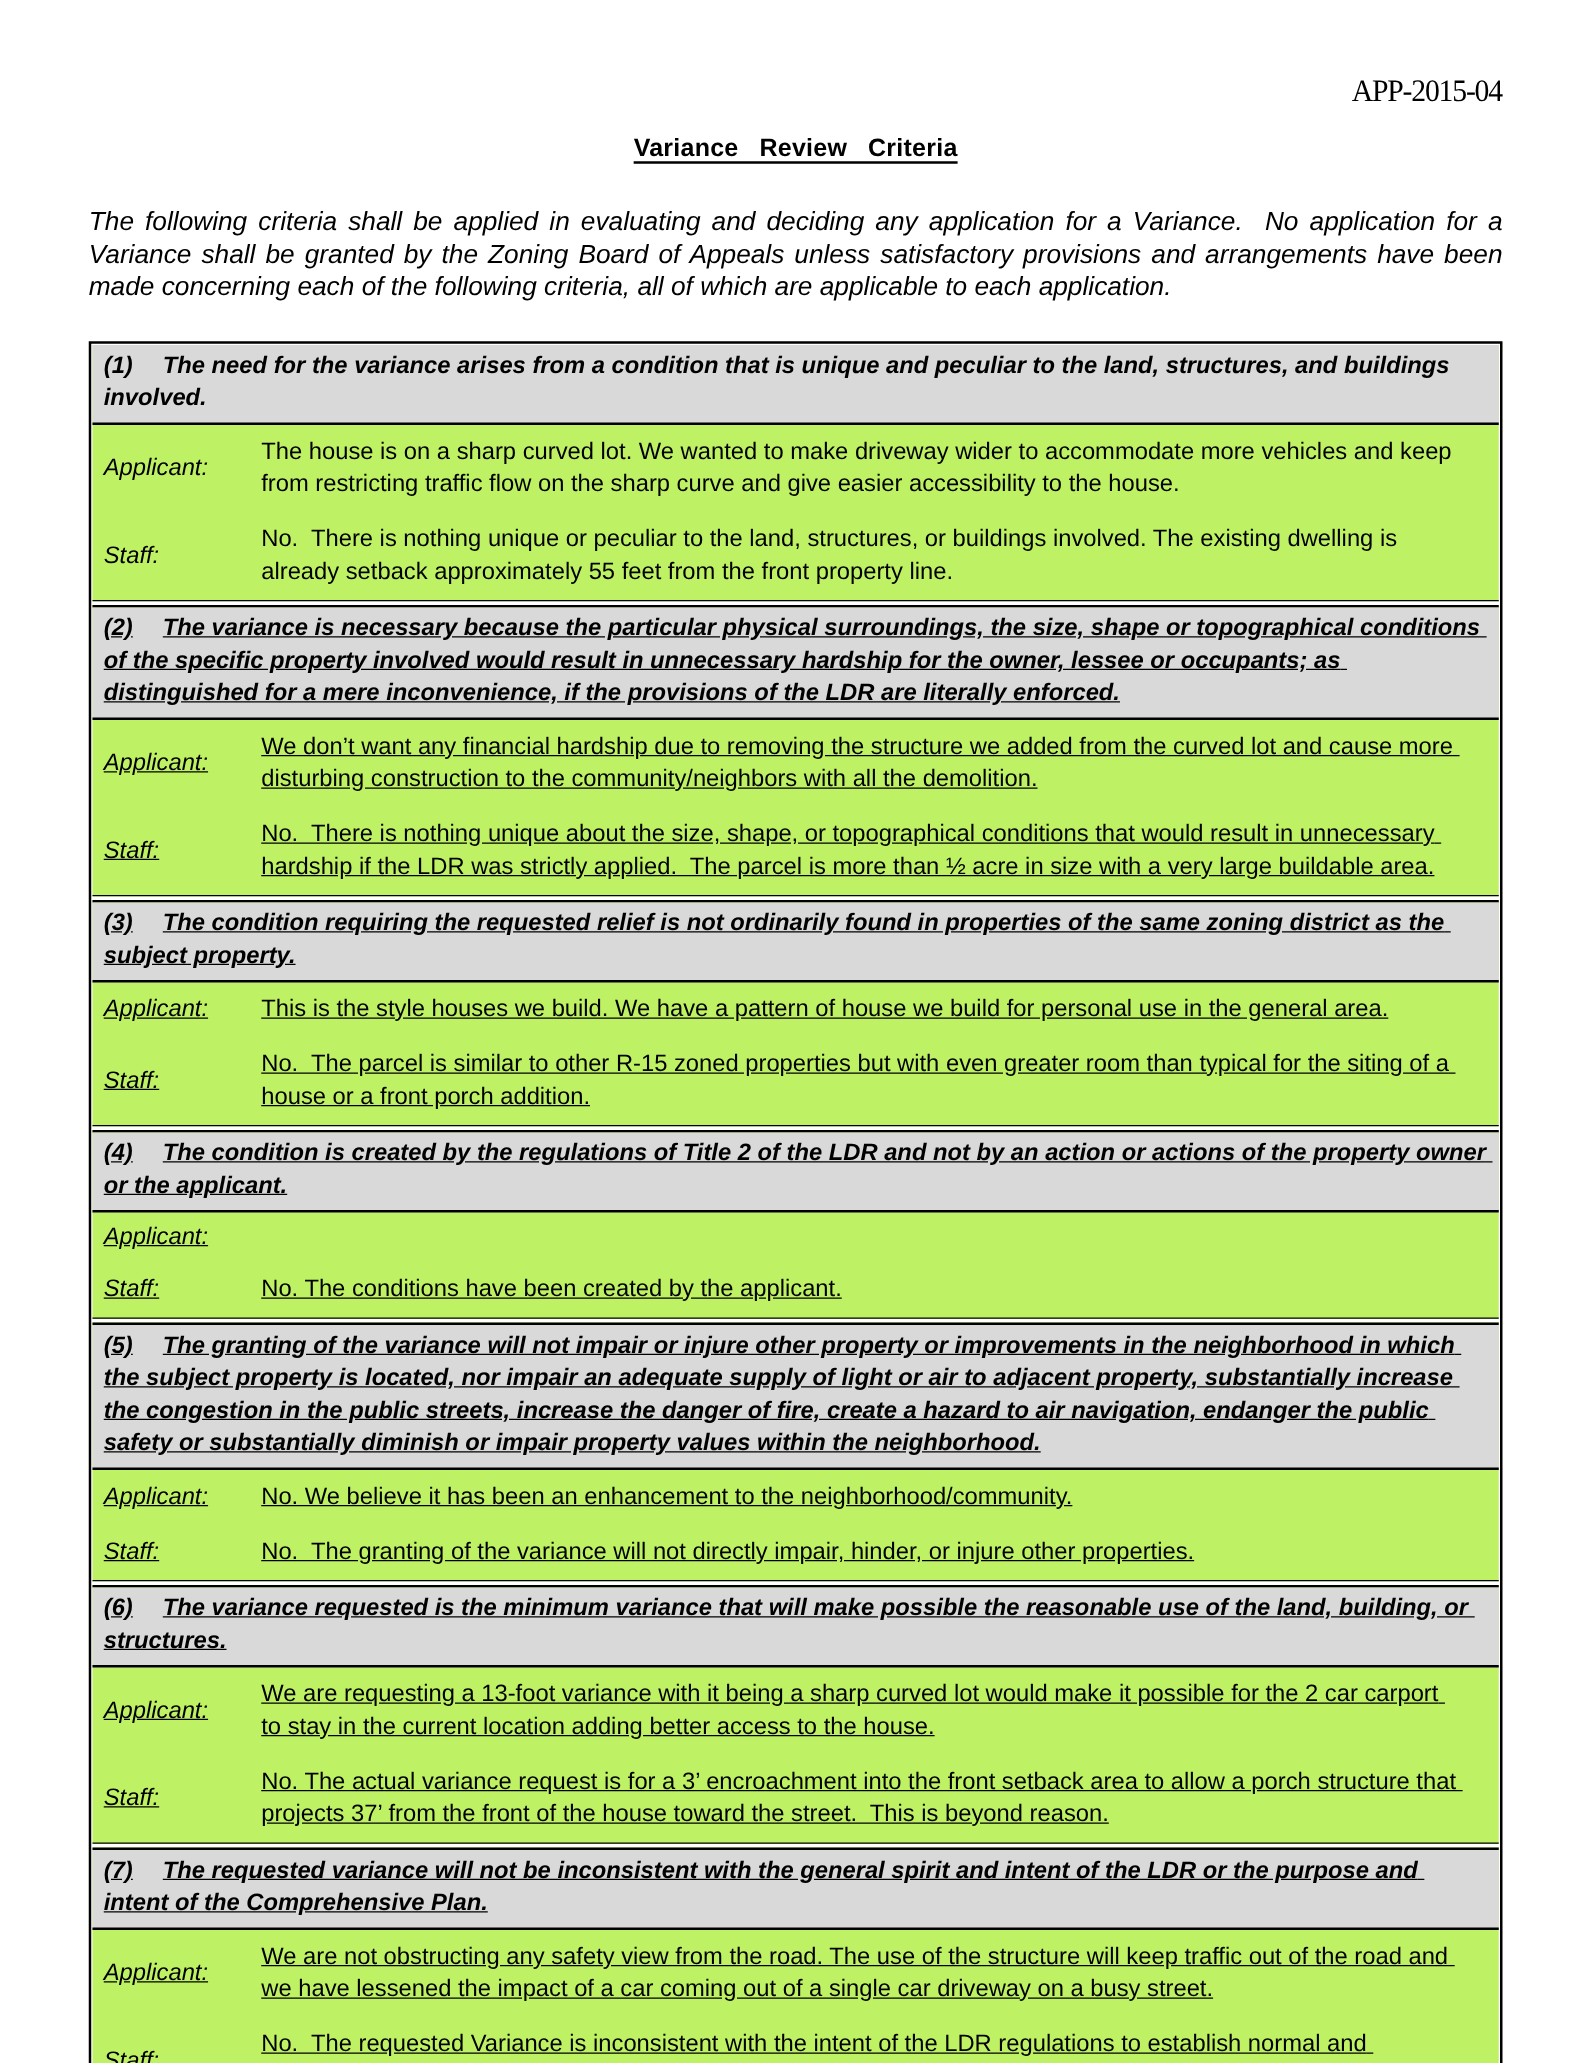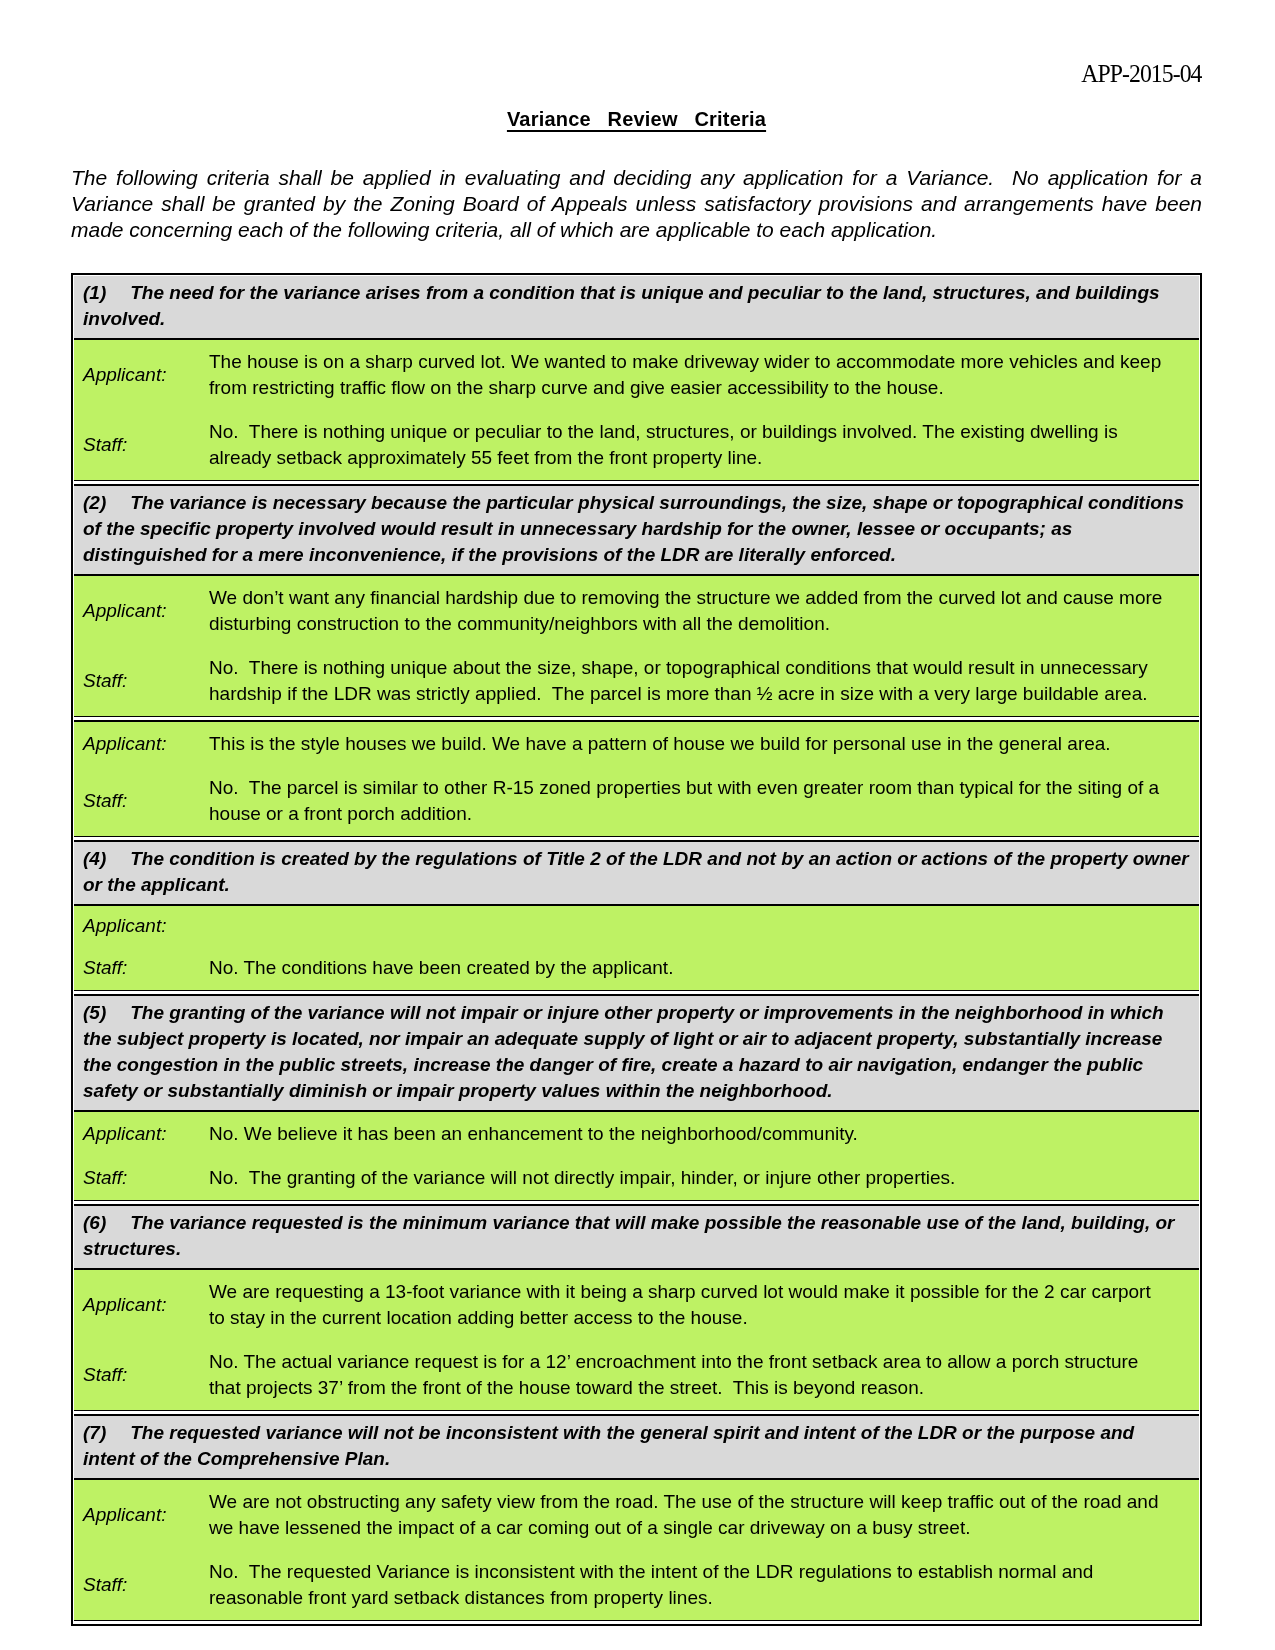--- a/index.html
+++ b/index.html
@@ -67,20 +67,21 @@
     padding: 1px 1px 3px 1px;
     background: #ffffff;
   }
   .crit {
     border-bottom: 1.5px solid #000000;
     background: #bef264;
   }
   .crit + .crit {
     border-top: 2.5px solid #000000;
     margin-top: 3px;
+    text-decoration: underline;
   }
   .crit-head {
     background: #d9d9d9;
     border-bottom: 2.5px solid #000000;
     font-weight: bold;
     font-style: italic;
     font-size: 19px;
     line-height: 26px;
     padding: 4px 10px 6px 9px;
     white-space: normal;
@@ -147,20 +148,23 @@
         <div class="label">Applicant:</div>
         <div class="value">We don’t want any financial hardship due to removing the structure we added from the curved lot and cause more disturbing construction to the community/neighbors with all the demolition.</div>
       </div>
       <div class="row">
         <div class="label">Staff:</div>
         <div class="value">No.  There is nothing unique about the size, shape, or topographical conditions that would result in unnecessary hardship if the LDR was strictly applied.  The parcel is more than ½ acre in size with a very large buildable area.</div>
       </div>
     </section>
 
     <section class="crit">
+      <div class="crit-head">
+        <span class="num">(3)</span><span class="crit-text">The condition requiring the requested relief is not ordinarily found in properties of the same zoning district as the subject property.</span>
+      </div>
       <div class="row">
         <div class="label">Applicant:</div>
         <div class="value">This is the style houses we build. We have a pattern of house we build for personal use in the general area.</div>
       </div>
       <div class="row">
         <div class="label">Staff:</div>
         <div class="value">No.  The parcel is similar to other R-15 zoned properties but with even greater room than typical for the siting of a house or a front porch addition.</div>
       </div>
     </section>
 
@@ -194,21 +198,21 @@
     <section class="crit">
       <div class="crit-head">
         <span class="num">(6)</span><span class="crit-text">The variance requested is the minimum variance that will make possible the reasonable use of the land, building, or structures.</span>
       </div>
       <div class="row">
         <div class="label">Applicant:</div>
         <div class="value">We are requesting a 13-foot variance with it being a sharp curved lot would make it possible for the 2 car carport to stay in the current location adding better access to the house.</div>
       </div>
       <div class="row">
         <div class="label">Staff:</div>
-        <div class="value">No. The actual variance request is for a 12’ encroachment into the front setback area to allow a porch structure that projects 37’ from the front of the house toward the street.  This is beyond reason.</div>
+        <div class="value">No. The actual variance request is for a 3’ encroachment into the front setback area to allow a porch structure that projects 37’ from the front of the house toward the street.  This is beyond reason.</div>
       </div>
     </section>
 
     <section class="crit">
       <div class="crit-head">
         <span class="num">(7)</span><span class="crit-text">The requested variance will not be inconsistent with the general spirit and intent of the LDR or the purpose and intent of the Comprehensive Plan.</span>
       </div>
       <div class="row">
         <div class="label">Applicant:</div>
         <div class="value">We are not obstructing any safety view from the road. The use of the structure will keep traffic out of the road and we have lessened the impact of a car coming out of a single car driveway on a busy street.</div>

